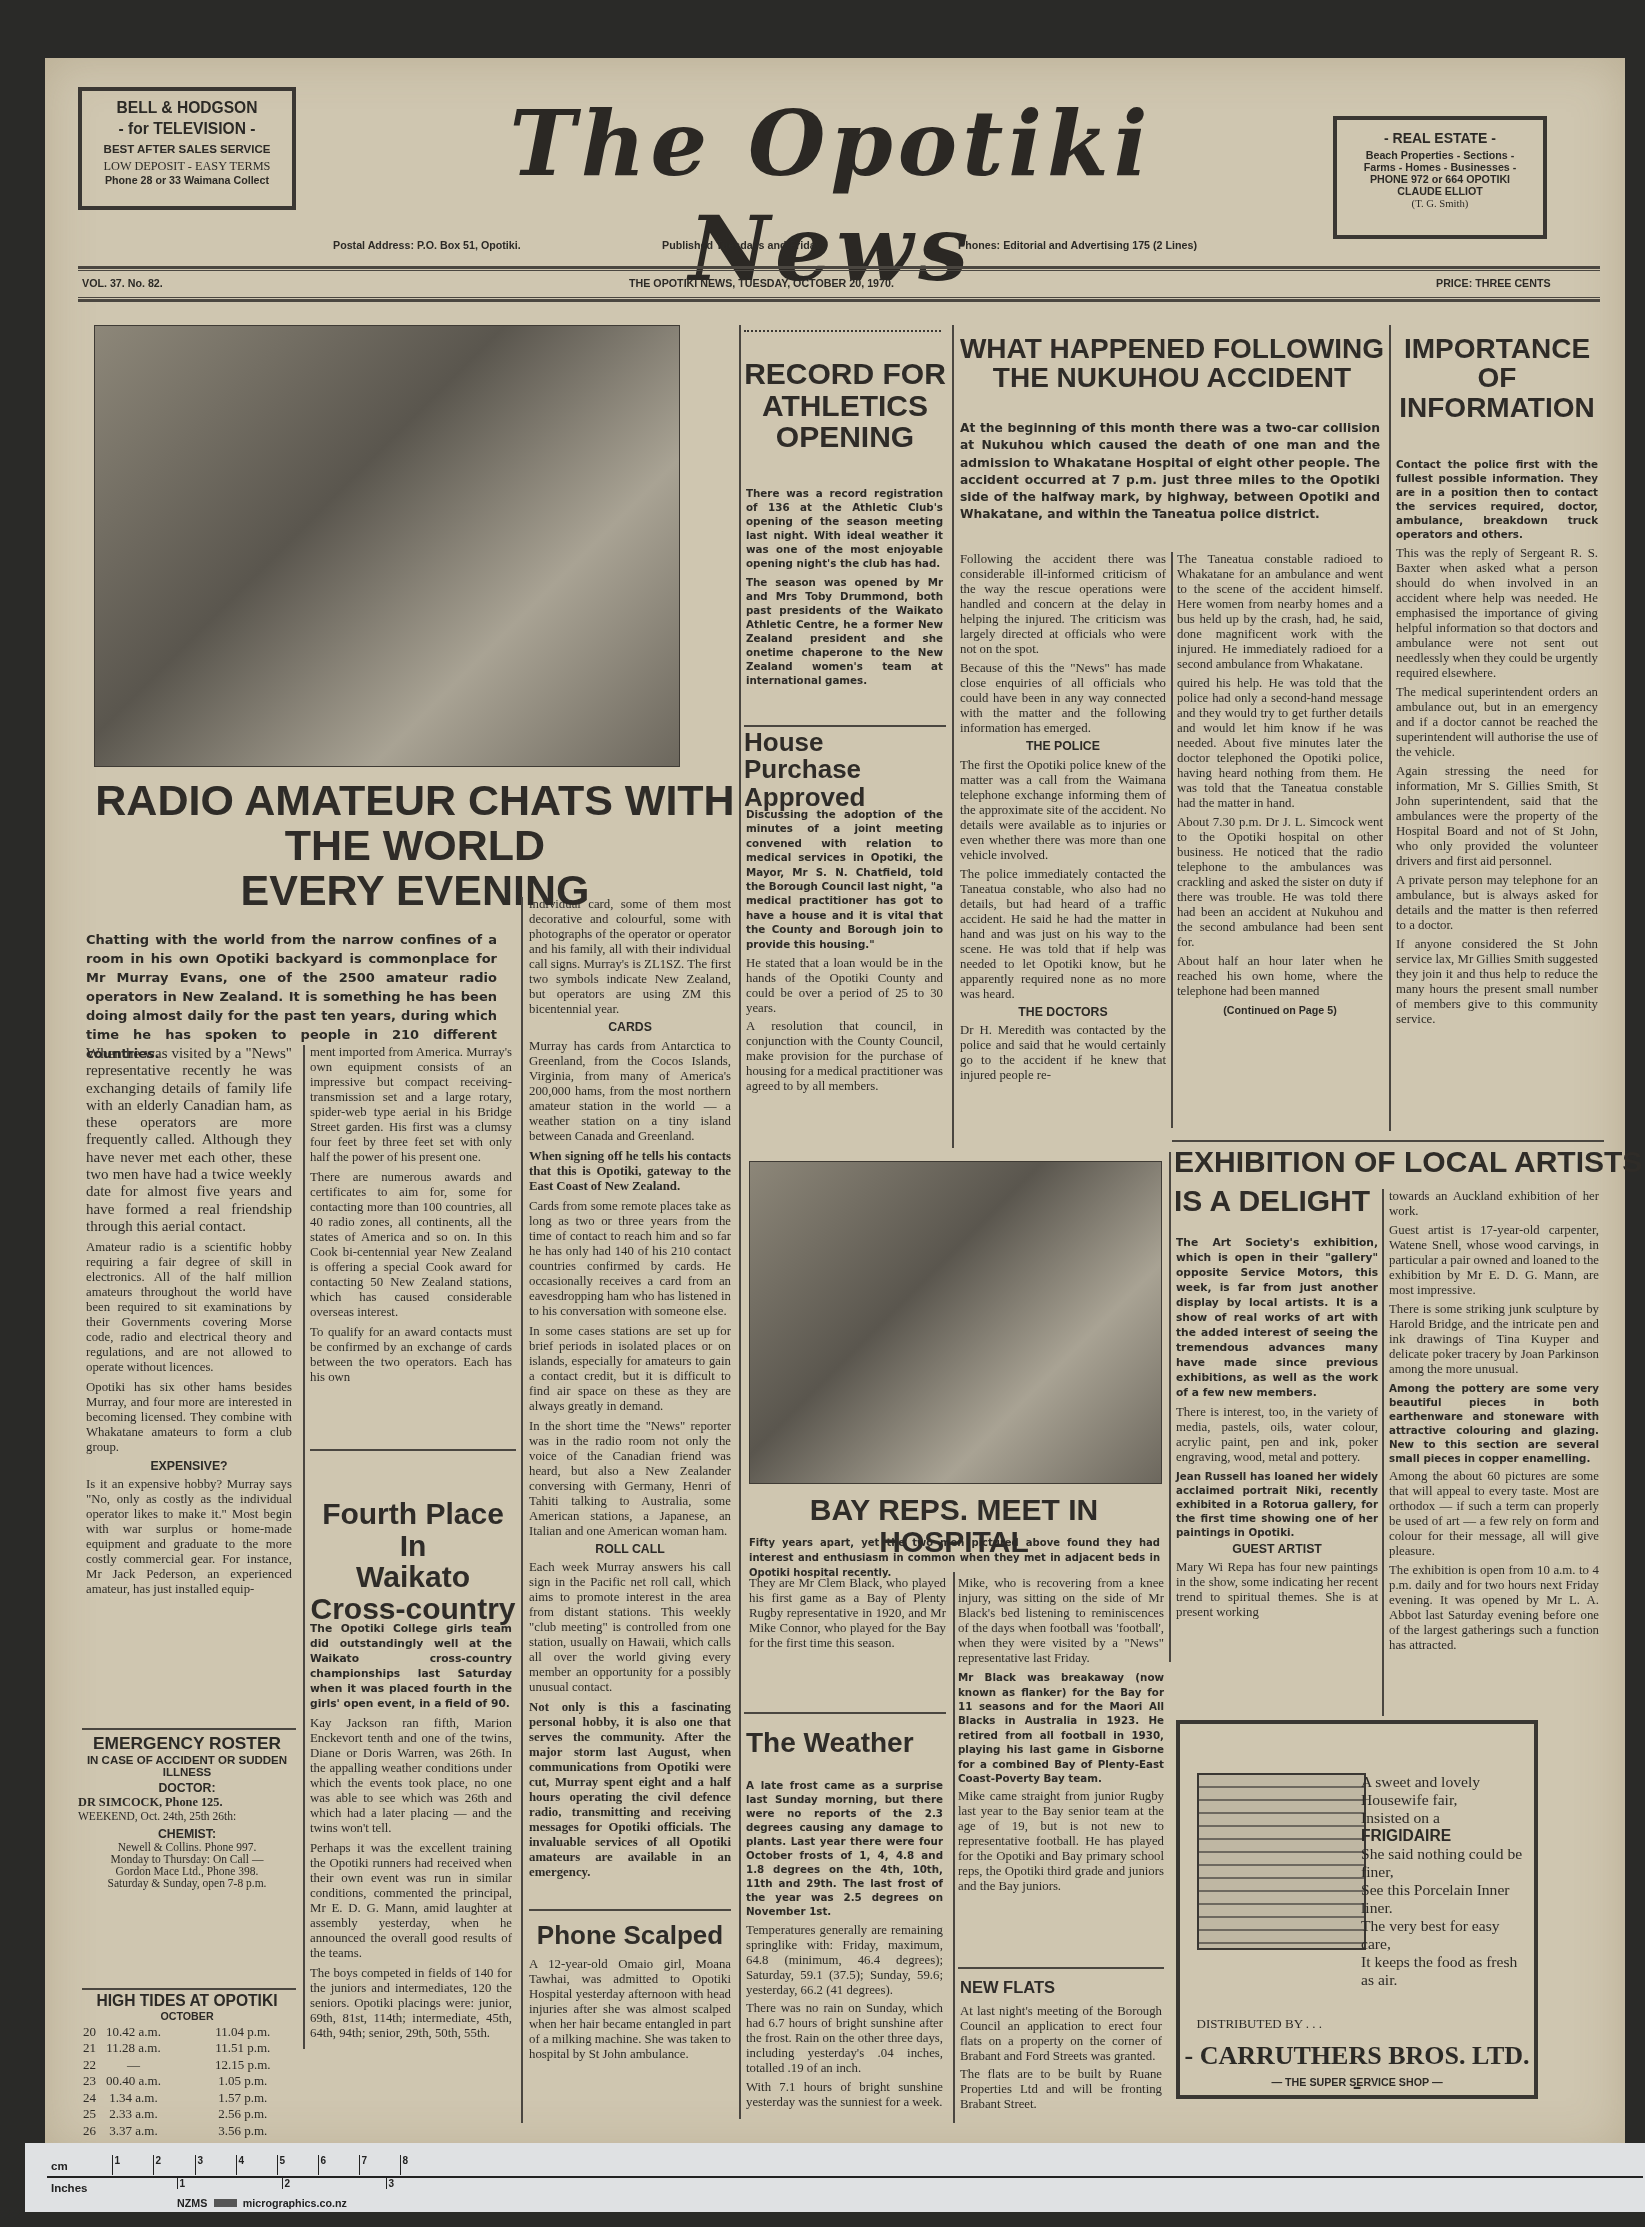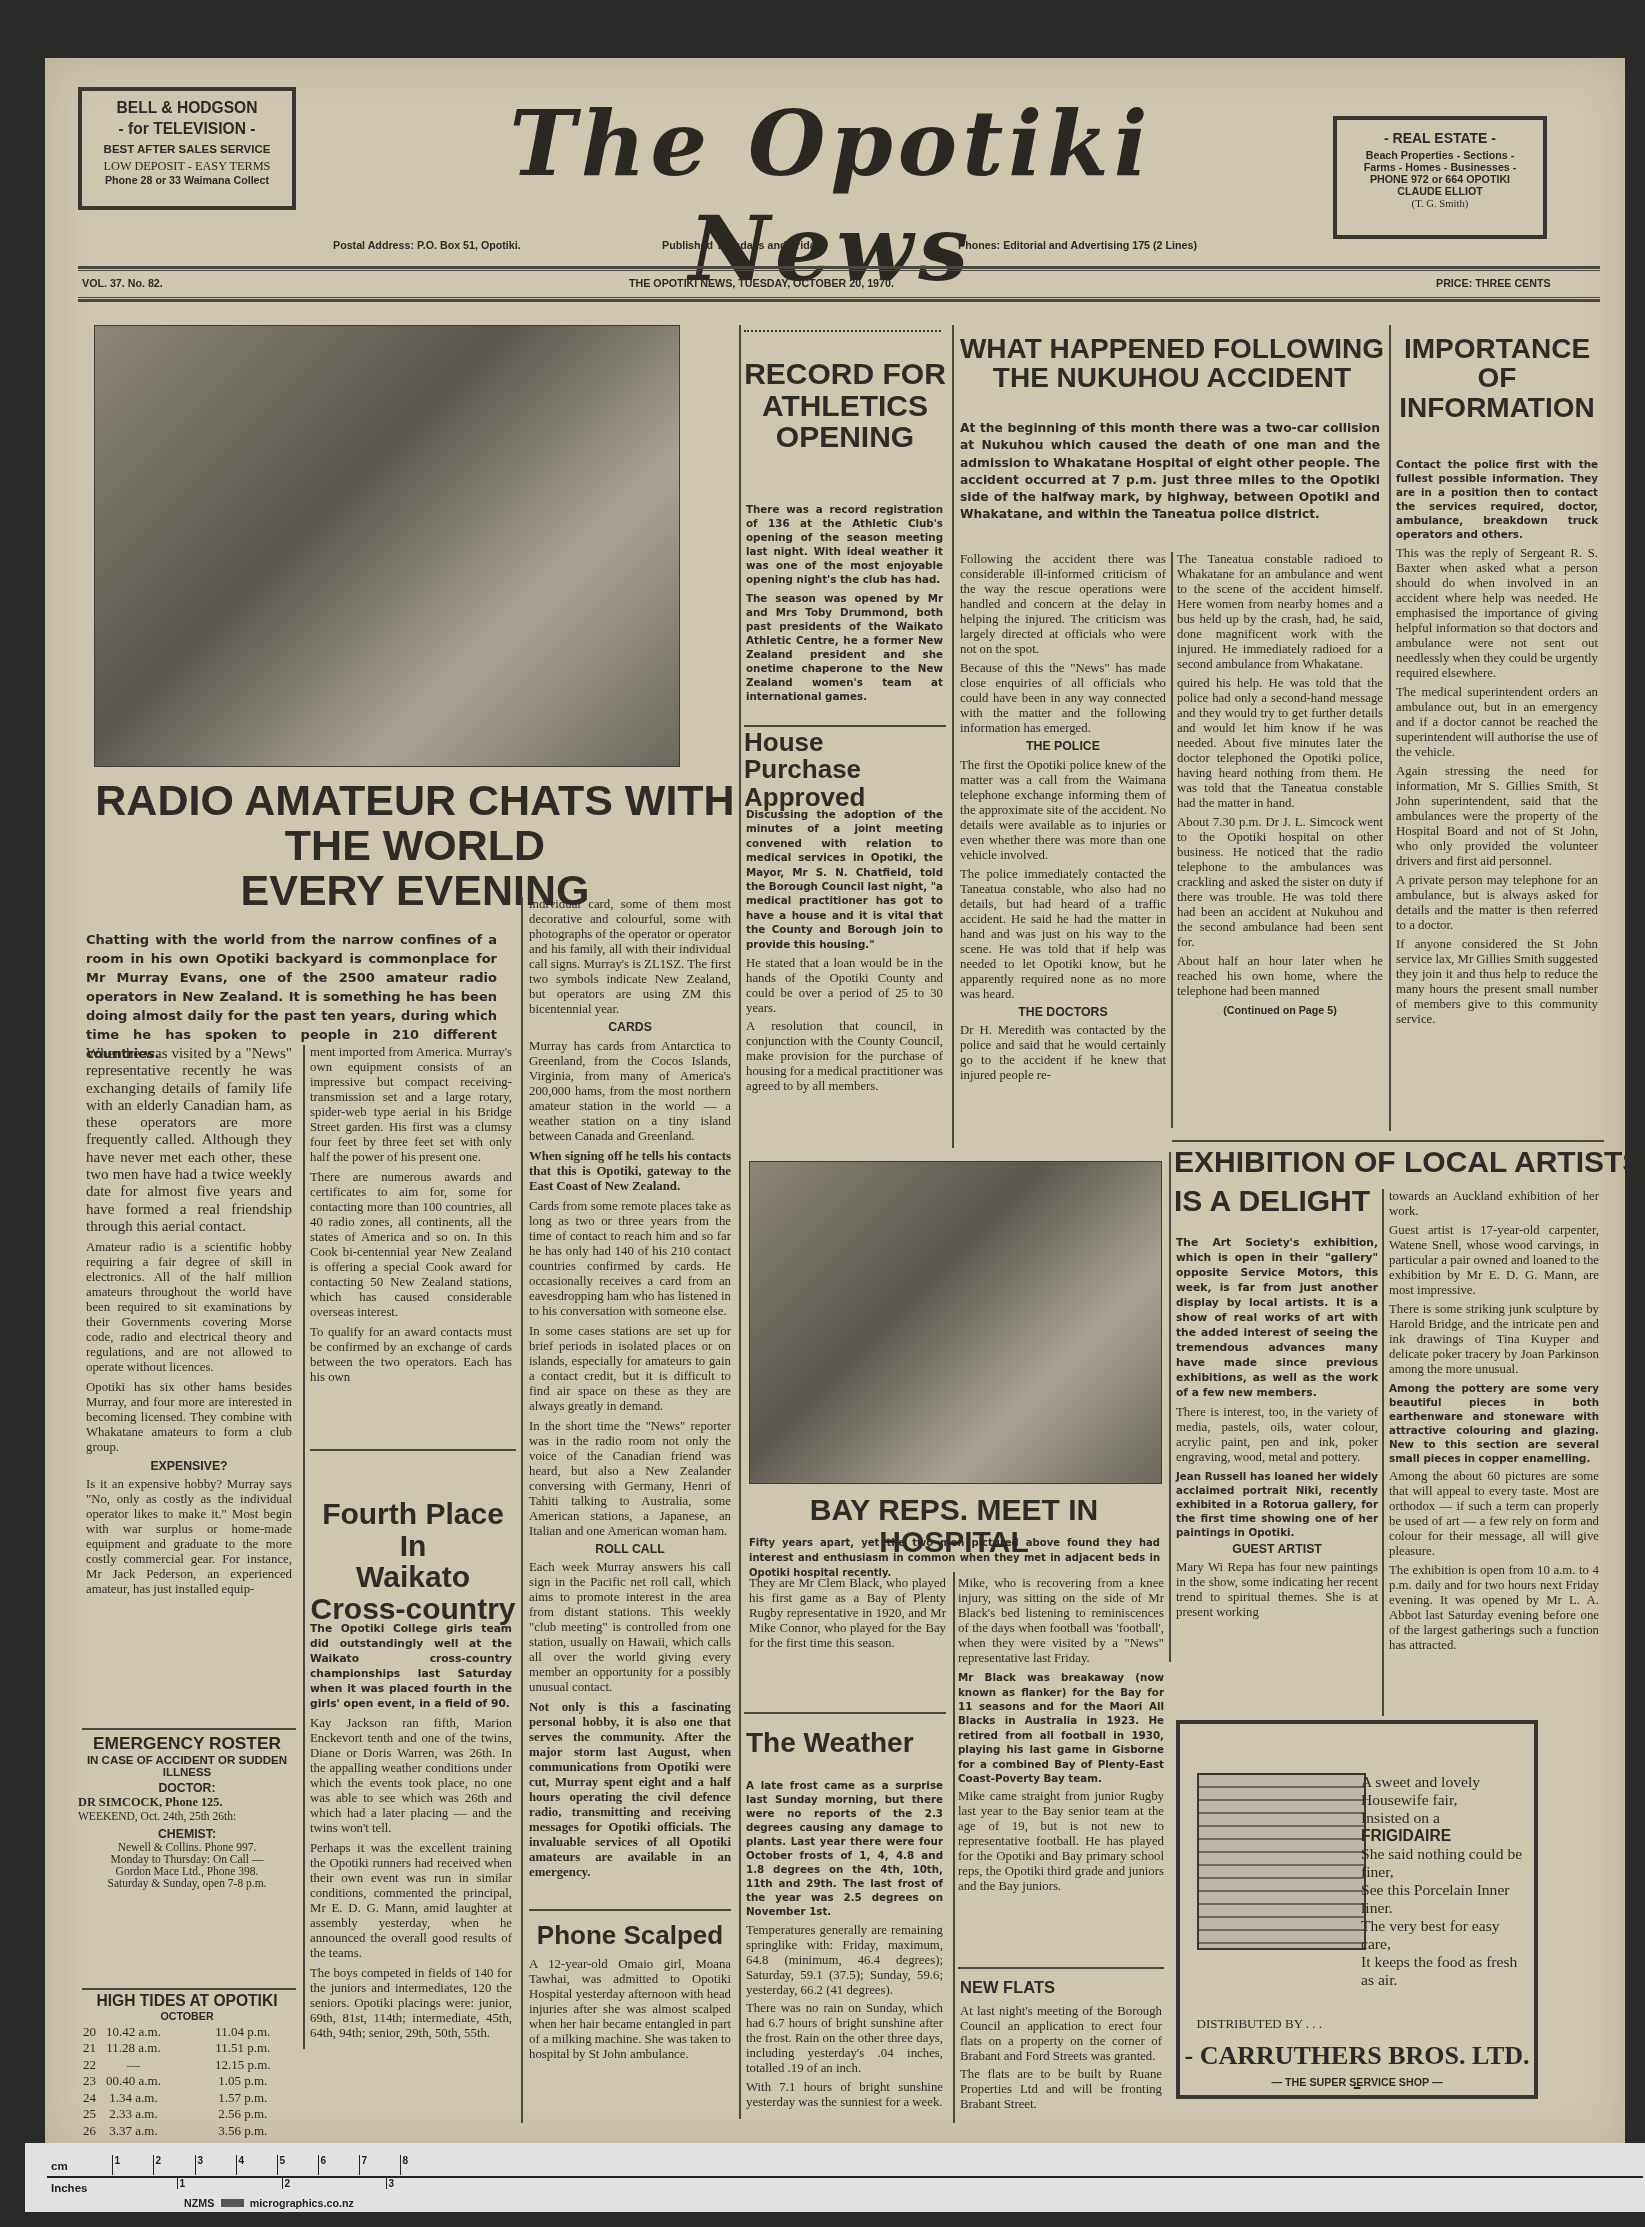--- a/index.html
+++ b/index.html
@@ -172,21 +172,21 @@
   </div>
 
   <div class="rule-v" style="left:694px;top:267px;height:1794px;"></div>
 
   <div class="abs" style="left:699px;top:272px;width:197px;height:5px;border-top:2.5px dotted #3a3733;"></div>
   <div class="abs hl" style="left:699px;top:300px;width:202px;font-size:30px;">
     <div>RECORD FOR</div>
     <div>ATHLETICS</div>
     <div>OPENING</div>
   </div>
-  <div class="abs" style="left:701px;top:444px;width:197px;">
+  <div class="abs" style="left:701px;top:428px;width:197px;">
     <p class="lead" style="margin:0 0 5px;font-size:10.3px;line-height:14px;">There was a record registration of 136 at the Athletic Club's opening of the season meeting last night. With ideal weather it was one of the most enjoyable opening night's the club has had.</p>
     <p class="lead" style="margin:0;font-size:10.3px;line-height:14px;">The season was opened by Mr and Mrs Toby Drummond, both past presidents of the Waikato Athletic Centre, he a former New Zealand president and she onetime chaperone to the New Zealand women's team at international games.</p>
   </div>
 
   <div class="rule-h" style="left:699px;top:667px;width:202px;"></div>
   <div class="abs hl" style="left:699px;top:671px;width:202px;font-size:26px;text-align:left;">
     <div>House Purchase</div>
     <div>Approved</div>
   </div>
   <div class="abs" style="left:701px;top:749px;width:197px;">
@@ -314,19 +314,19 @@
       <div class="abs sans" style="left: 252px; top: 11.5px; font-size: 10px; font-weight: bold; color: rgb(34, 34, 34); border-left: 1.6px solid rgb(34, 34, 34); padding-left: 1.6px; height: 20px;">5</div>
       <div class="abs sans" style="left: 293px; top: 11.5px; font-size: 10px; font-weight: bold; color: rgb(34, 34, 34); border-left: 1.6px solid rgb(34, 34, 34); padding-left: 1.6px; height: 20px;">6</div>
       <div class="abs sans" style="left: 334px; top: 11.5px; font-size: 10px; font-weight: bold; color: rgb(34, 34, 34); border-left: 1.6px solid rgb(34, 34, 34); padding-left: 1.6px; height: 20px;">7</div>
       <div class="abs sans" style="left: 375px; top: 11.5px; font-size: 10px; font-weight: bold; color: rgb(34, 34, 34); border-left: 1.6px solid rgb(34, 34, 34); padding-left: 1.6px; height: 20px;">8</div>
     </div>
   <div id="inch-ticks">
       <div class="abs sans" style="left: 152px; top: 35px; font-size: 10px; font-weight: bold; color: rgb(34, 34, 34); border-left: 1.6px solid rgb(34, 34, 34); padding-left: 1.6px;">1</div>
       <div class="abs sans" style="left: 257px; top: 35px; font-size: 10px; font-weight: bold; color: rgb(34, 34, 34); border-left: 1.6px solid rgb(34, 34, 34); padding-left: 1.6px;">2</div>
       <div class="abs sans" style="left: 361px; top: 35px; font-size: 10px; font-weight: bold; color: rgb(34, 34, 34); border-left: 1.6px solid rgb(34, 34, 34); padding-left: 1.6px;">3</div>
     </div>
-  <div class="abs sans" style="left:159px;top:54px;font-size:10.7px;color:#222;">
+  <div class="abs sans" style="left:152px;top:54px;font-size:10.7px;color:#222;">
     <b>NZMS</b>
     <span style="display:inline-block;width:23px;height:8.2px;background:#555;margin:0 3.3px;"></span>
     <span style="font-weight:bold;">micrographics.co.nz</span>
   </div>
 </div>
 
 
 </body></html>

